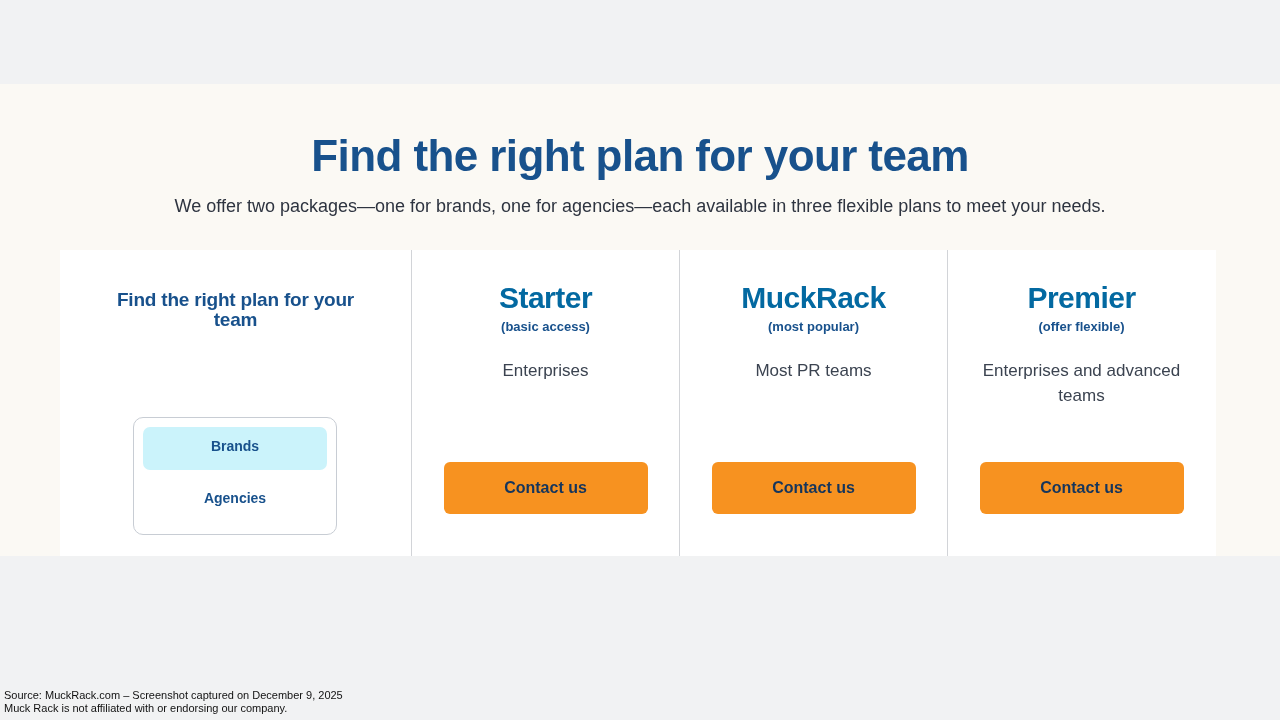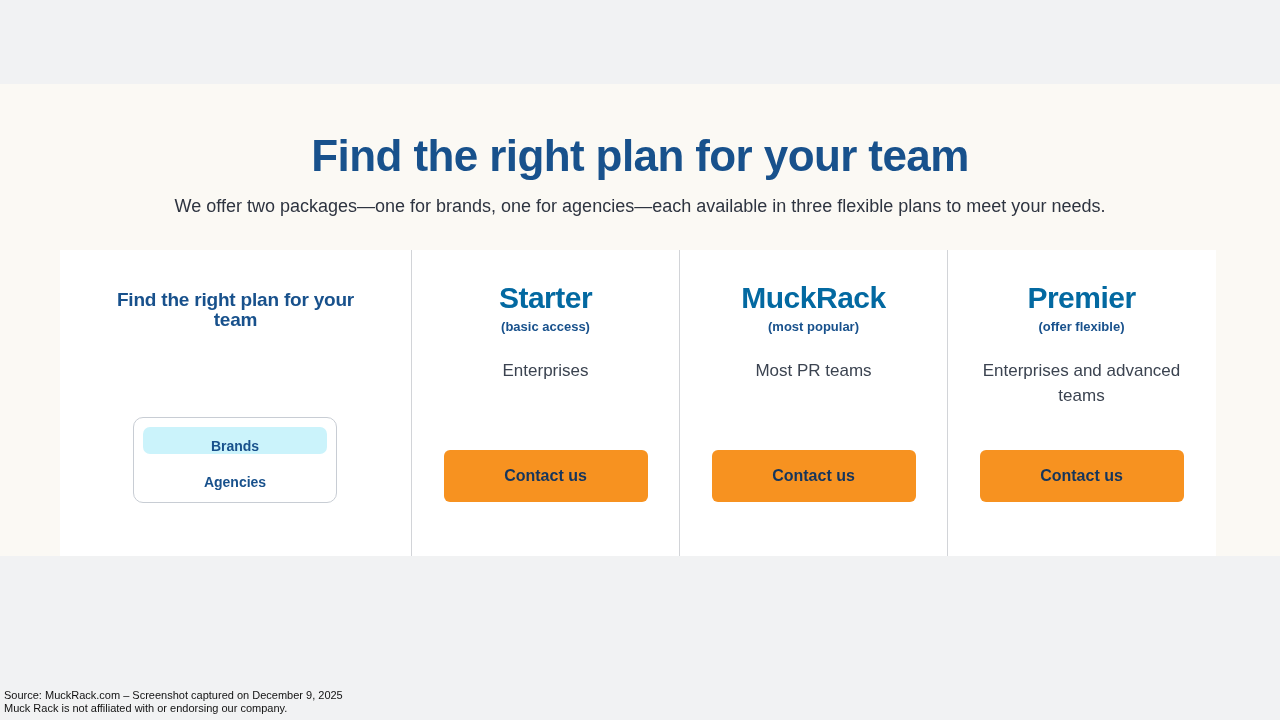--- a/index.html
+++ b/index.html
@@ -122,21 +122,21 @@
     box-sizing: border-box;
     border: 1px solid #c8cdd4;
     border-radius: 10px;
     padding: 9px 9px 12px 9px;
     background: #ffffff;
   }
 
   .toggle-option {
     box-sizing: border-box;
     width: 100%;
-    height: 27px;
+    height: 43px;
     line-height: 39px;
     text-align: center;
     font-size: 14px;
     font-weight: 700;
     color: #18518c;
     border-radius: 7px;
     background: transparent;
     cursor: pointer;
     user-select: none;
   }
@@ -174,21 +174,21 @@
     font-size: 17px;
     line-height: 25px;
     font-weight: 400;
     color: #3b4350;
   }
 
   .cta-button {
     position: absolute;
     left: 50%;
     transform: translateX(-50%);
-    top: 200px;
+    top: 212px;
     width: 204px;
     height: 52px;
     line-height: 52px;
     text-align: center;
     background: #f79220;
     color: #15355c;
     font-size: 16px;
     font-weight: 700;
     border: none;
     border-radius: 6px;

